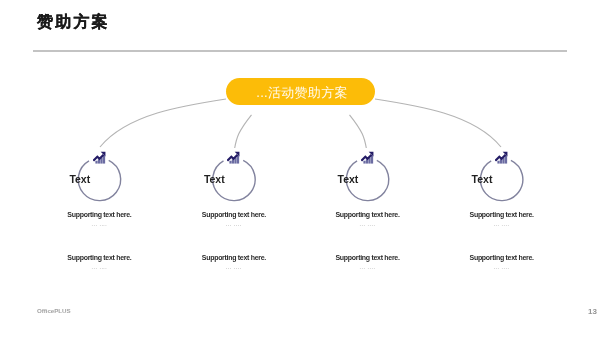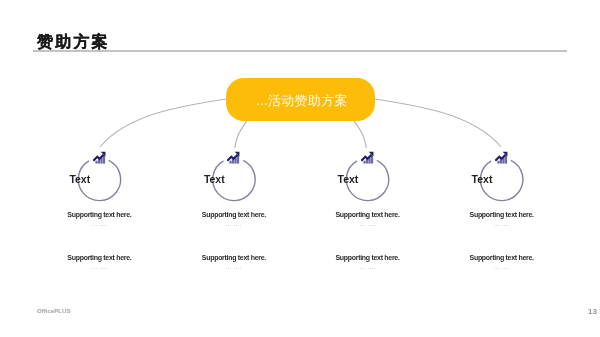--- a/index.html
+++ b/index.html
@@ -1,23 +1,23 @@
 <!DOCTYPE html>
 <html><head>
 <meta charset="utf-8">
 <title>slide</title>
 <style>
   html,body{margin:0;padding:0;}
   body{width:600px;height:337px;background:#ffffff;overflow:hidden;
        font-family:"Liberation Sans",sans-serif;}
   .slide{position:relative;width:600px;height:337px;background:#ffffff;overflow:hidden;}
-  .title{position:absolute;left:37px;top:32px;font-size:16px;font-weight:700;color:#1a1a1a;
+  .title{position:absolute;left:37px;top:12px;font-size:16px;font-weight:700;color:#1a1a1a;
          letter-spacing:2.2px;line-height:20px;white-space:nowrap;-webkit-text-stroke:0.25px #1a1a1a;}
   .rule{position:absolute;left:33px;top:50px;width:534px;height:1.6px;background:#c3c3c3;}
-  .hub{position:absolute;left:226px;top:78px;width:149px;height:43px;background:#fcbc08;border-radius:18px;
+  .hub{position:absolute;left:226px;top:78px;width:149px;height:27px;background:#fcbc08;border-radius:18px;
        display:flex;align-items:center;justify-content:center;color:#fffaee;font-size:13px;
        letter-spacing:0.3px;padding-left:3px;padding-top:2px;box-sizing:border-box;white-space:nowrap;}
   svg.vec{position:absolute;left:0;top:0;width:600px;height:337px;}
   .node-label{position:absolute;width:60px;text-align:left;font-size:10.5px;font-weight:700;
               color:#222222;line-height:12px;}
   .icon{position:absolute;width:13px;height:13px;line-height:0;}
   .sup{position:absolute;font-size:7px;font-weight:700;color:#2b2b2b;text-align:center;width:200px;
        line-height:8px;letter-spacing:-0.3px;}
   .sub{position:absolute;font-size:5px;color:#6e6e6e;text-align:center;width:200px;
        line-height:6px;letter-spacing:0.6px;}

